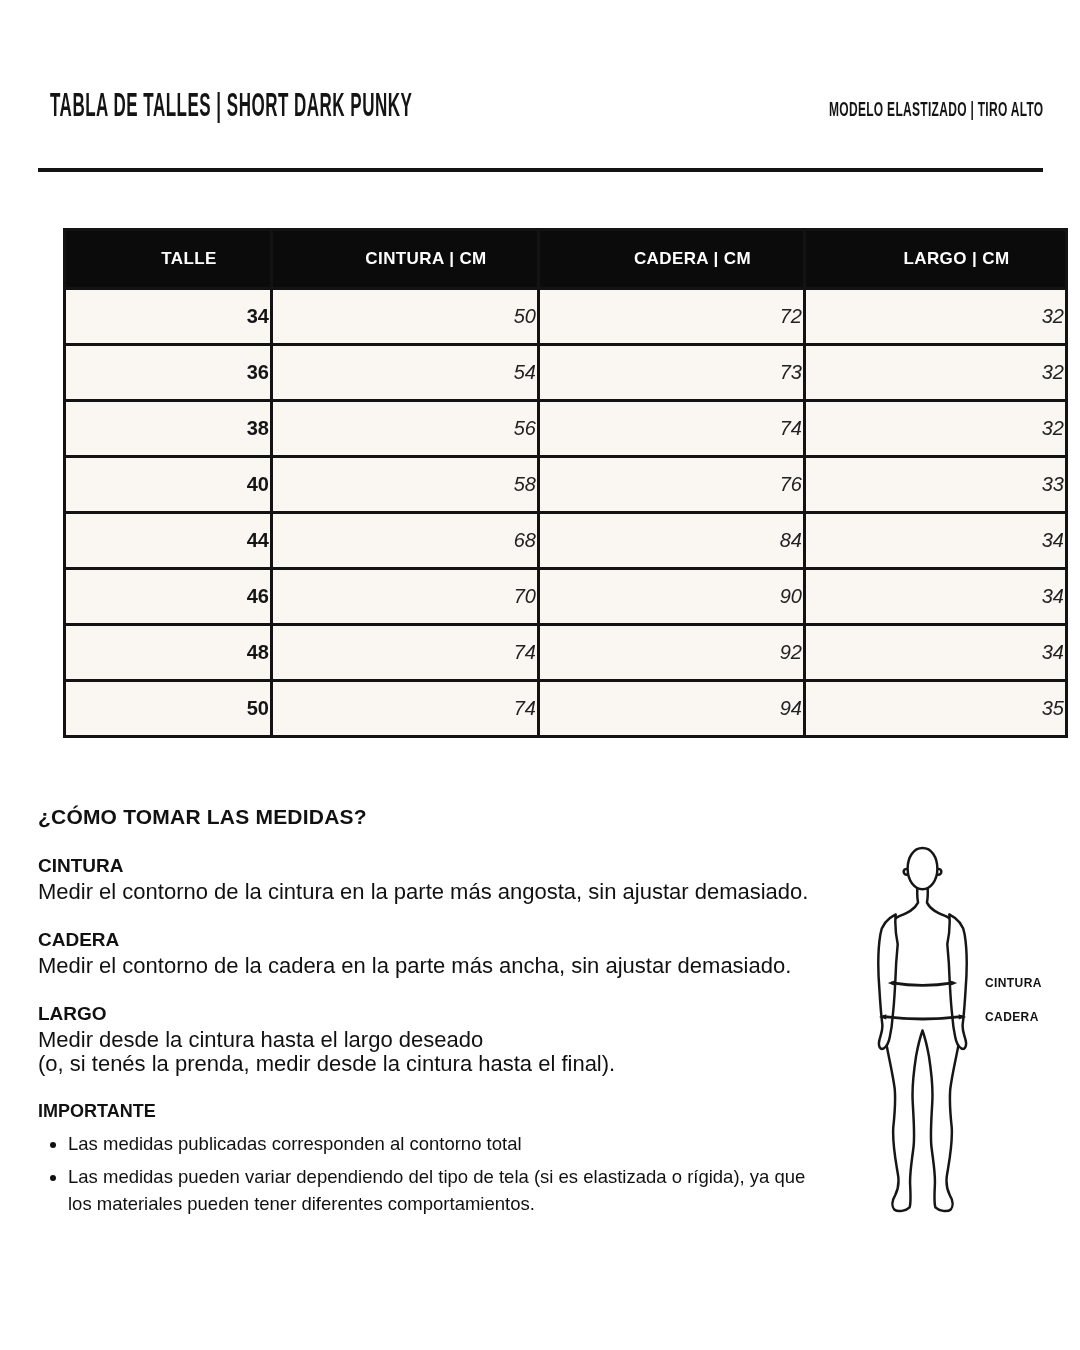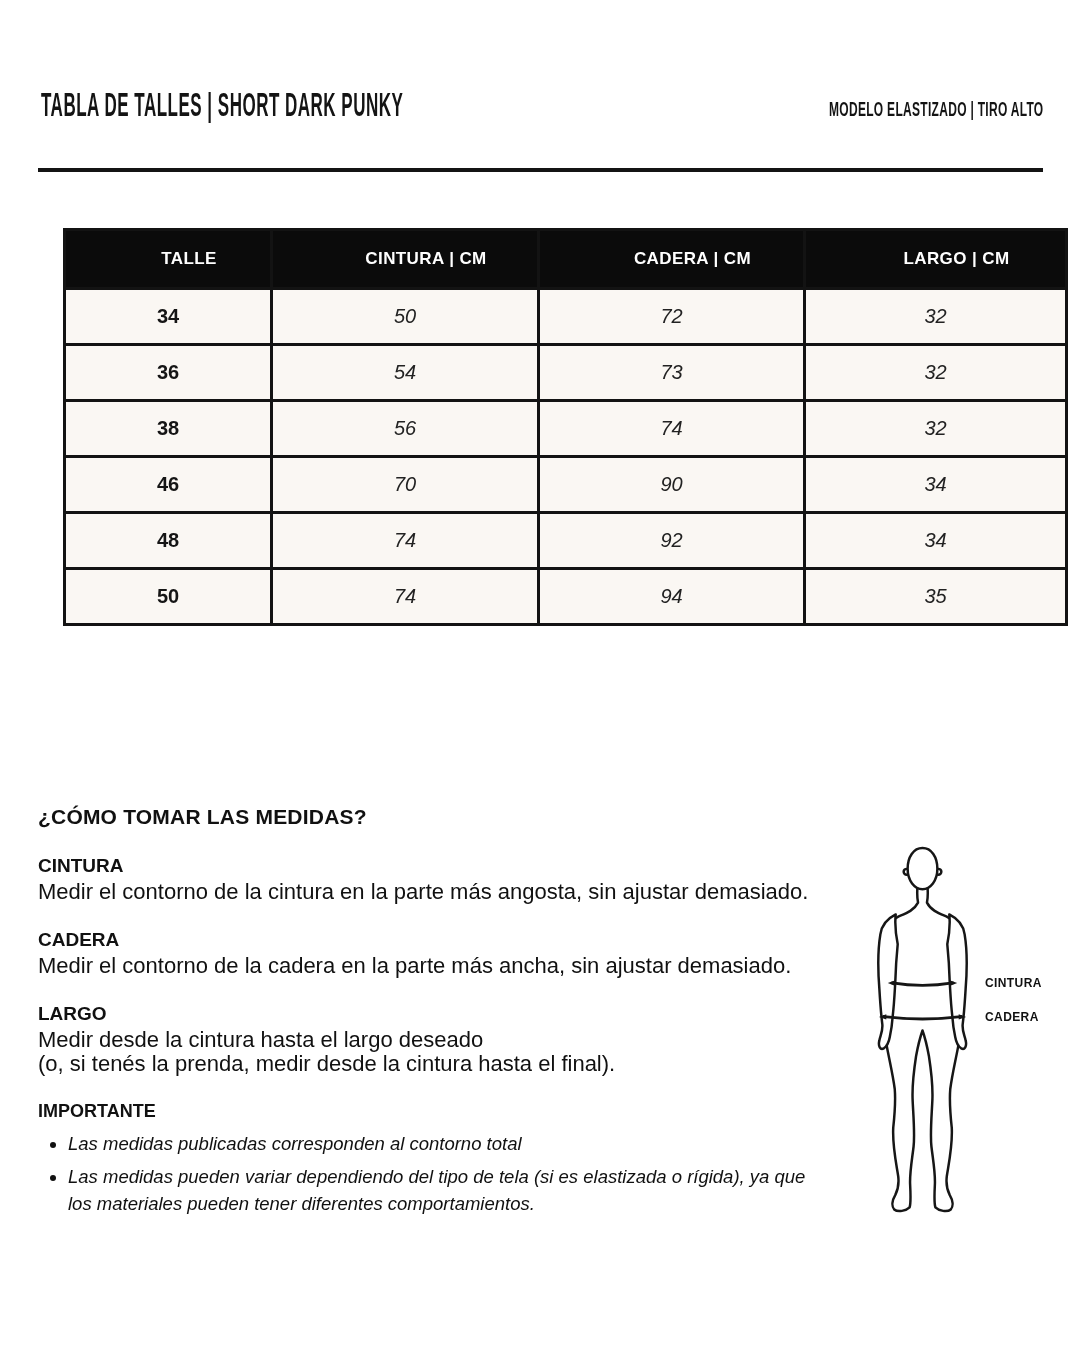--- a/index.html
+++ b/index.html
@@ -2,21 +2,21 @@
 <html><head>
 <meta charset="utf-8">
 <style>
   html,body { margin:0; padding:0; background:#fff; }
   .page {
     position:relative; width:1080px; height:1350px; margin:0 auto;
     background:var(--page-bg, #ffffff); color:var(--ink, #1a1a1a);
     font-family:"Liberation Sans", sans-serif; overflow:hidden;
   }
   
-  .titlebar { position:absolute; left:41px; right:37px; top:86px; height:38px; }
+  .titlebar { position:absolute; left:50px; right:37px; top:86px; height:38px; }
   .title {
     position:absolute; left:0; bottom:0; font-size:34px; font-weight:bold;
     white-space:nowrap; transform:scaleX(0.50); transform-origin:0 100%;
     letter-spacing:1px; color:var(--ink, #161616);
   }
   .subtitle {
     position:absolute; right:0; bottom:3px; font-size:20px; font-weight:bold;
     white-space:nowrap; transform:scaleX(0.60); transform-origin:100% 100%;
     letter-spacing:0.5px; color:var(--ink, #161616);
   }
@@ -26,35 +26,35 @@
   table.size-table {
     position:absolute; left:63px; top:228px; width:1002px;
     border-collapse:collapse; table-layout:fixed;
   }
   table.size-table th {
     background:var(--table-header-bg, #0b0b0b); color:var(--table-header-text, #ffffff);
     height:54px; font-size:17px; font-weight:bold; letter-spacing:0.4px;
     border:3px solid var(--table-border, #131313); text-align:center;padding-left:43px;
   }
   table.size-table td {
-    background:var(--table-row-bg, #faf7f3); height:51px; text-align:center;
+    background:var(--table-row-bg, #faf7f3); height:51px; text-align:right;
     font-size:20px; font-style:italic; color:#222;
     border:3px solid var(--table-border, #131313);
   }
   table.size-table td.size { font-style:normal; font-weight:bold; color:#151515; }
 
   
   .measures { position:absolute; left:38px; top:805px; width:800px; color:#111; }
   .measures h2 { margin:0 0 26px; font-size:21px; font-weight:bold; letter-spacing:0.2px; }
   .msec { margin-bottom:25px; }
   .msec h3 { margin:0 0 3px; font-size:19px; font-weight:bold; }
   .msec p { margin:0; font-size:22px; line-height:24px; white-space:pre-line; }
   .imp h3 { margin:0 0 8px; font-size:18px; font-weight:bold; }
   .imp ul { margin:0; padding-left:30px; }
-  .imp li { font-size:18.5px; font-style:italic; line-height:27px; margin-bottom:6px; width:742px; }
+  .imp li { font-size:18.5px; line-height:27px; margin-bottom:6px; width:742px; }
 
   
   figure.body-figure { position:absolute; left:858px; top:842px; width:210px; height:390px; margin:0; }
   figure.body-figure svg { position:absolute; left:6px; top:0; width:117px; height:375px; }
   .fig-label {
     position:absolute; font-size:12px; font-weight:bold; letter-spacing:0.4px; color:#111;
     white-space:nowrap;
   }
   #lbl-waist { left:127px; top:134px; }
   #lbl-hip   { left:127px; top:168px; }
@@ -101,20 +101,32 @@
           <td class="size">36</td>
           <td>54</td>
           <td>73</td>
           <td>32</td>
         </tr>
         <tr>
           <td class="size">38</td>
           <td>56</td>
           <td>74</td>
           <td>32</td>
+        </tr>
+        <tr>
+          <td class="size">40</td>
+          <td>58</td>
+          <td>76</td>
+          <td>33</td>
+        </tr>
+        <tr>
+          <td class="size">44</td>
+          <td>68</td>
+          <td>84</td>
+          <td>34</td>
         </tr>
         <tr>
           <td class="size">46</td>
           <td>70</td>
           <td>90</td>
           <td>34</td>
         </tr>
         <tr>
           <td class="size">48</td>
           <td>74</td>

